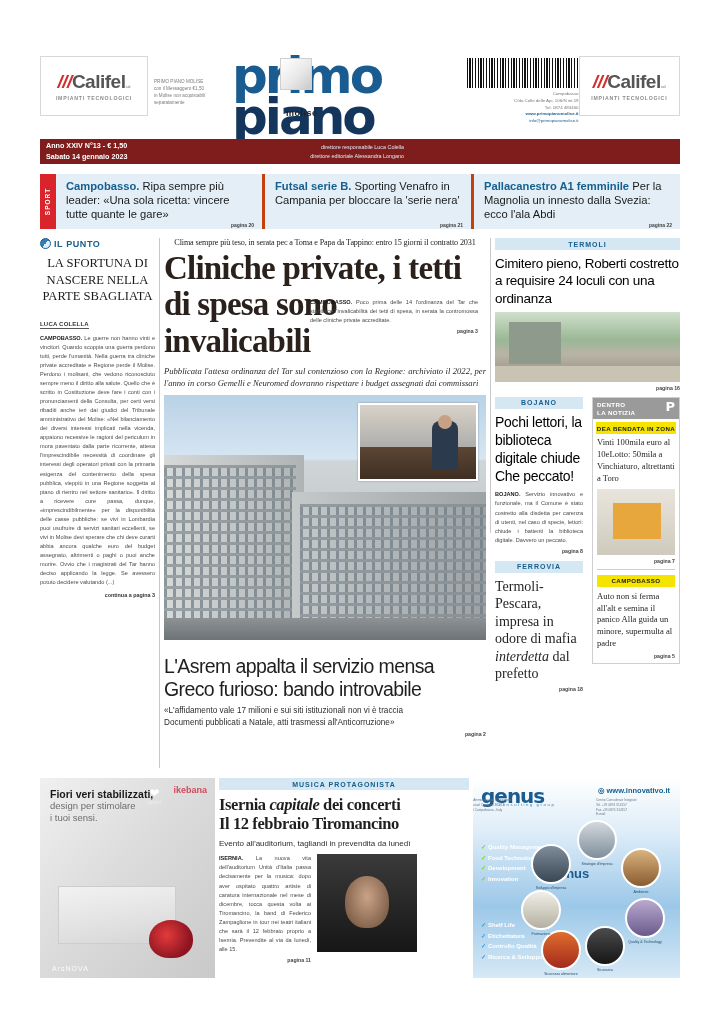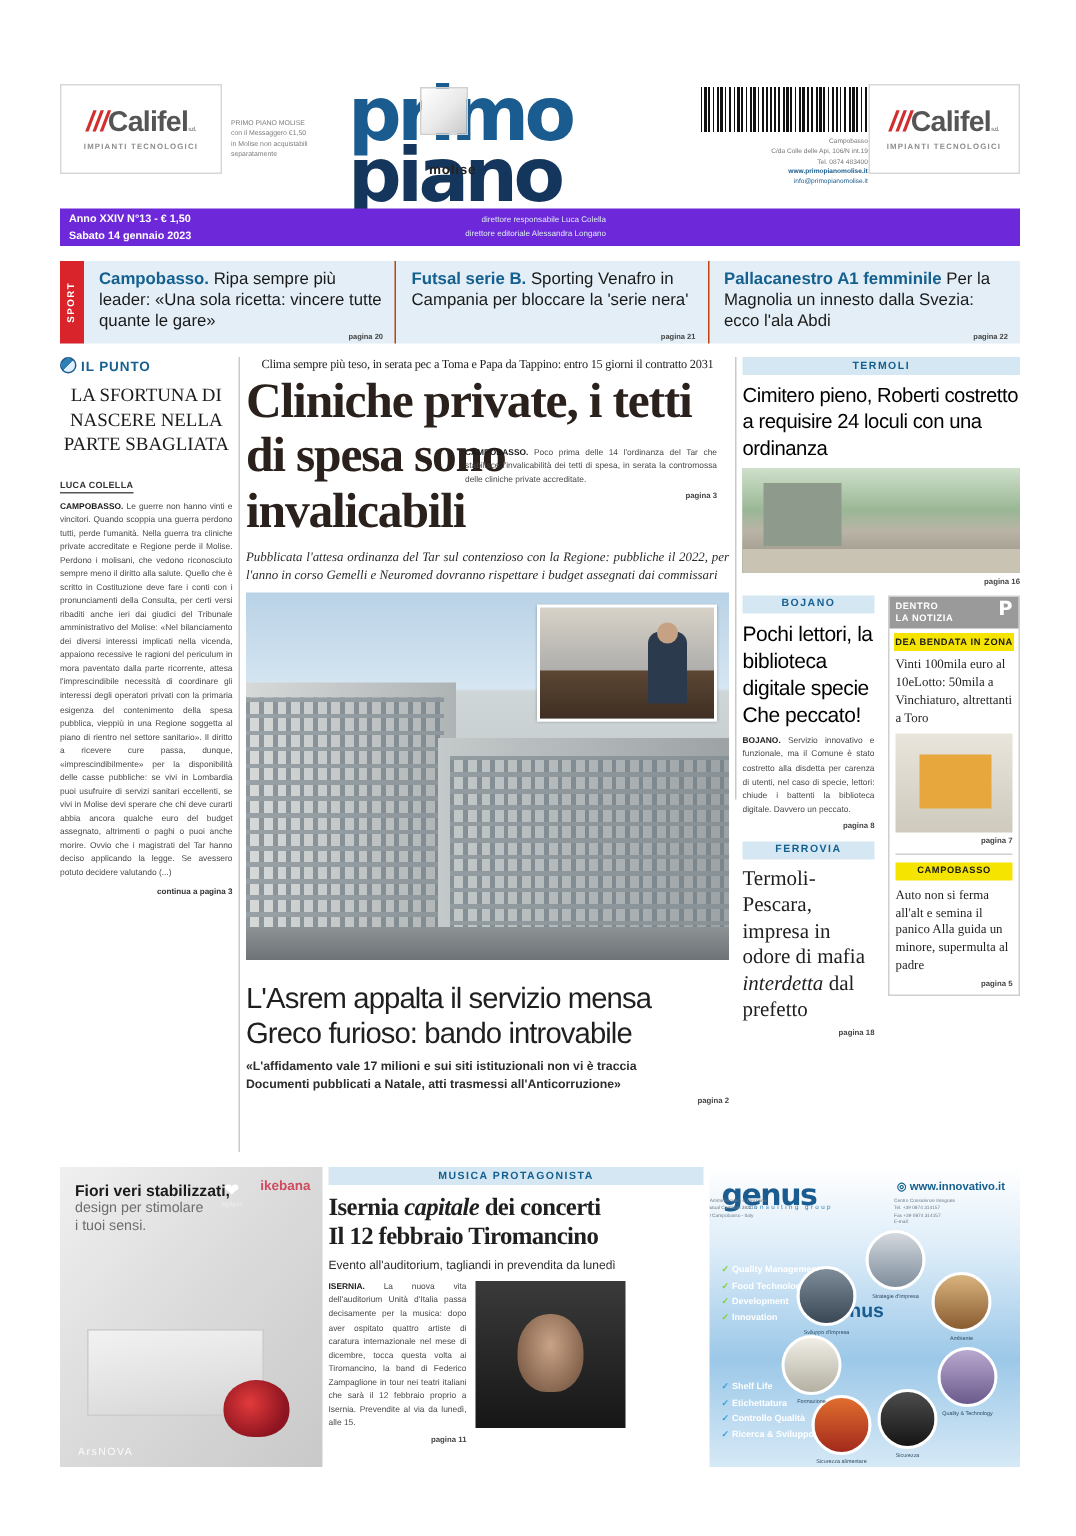--- a/index.html
+++ b/index.html
@@ -62,41 +62,41 @@
   .addr .web { color: #1a5c8f; font-weight: bold; }
 
   .advert-box-right {
     width: 108px; height: 60px; border: 1px solid #d8d8d8;
     display: flex; flex-direction: column; align-items: center; justify-content: center;
   }
 
   
   .titlebar {
     position: absolute; left: 40px; top: 139px; width: 640px; height: 25px;
-    background: #6d28d9; display: flex; align-items: center;
+    background: #7f1d1d; display: flex; align-items: center;
   }
   .issue-info {
     width: 180px; color: #fff; font-size: 7.2px; line-height: 1.45; padding-left: 6px; font-weight: bold;
   }
   .tagline { flex: 1; text-align: center; color: #fff; font-size: 16px; font-weight: bold; letter-spacing: -0.3px;
              margin-left: -28px; }
   .directors { width: 190px; text-align: right; color: #dbe9f3; font-size: 5.4px; line-height: 1.5; padding-right: 6px;}
 
   
   .sportbar {
     position: absolute; left: 40px; top: 174px; width: 640px; height: 55px;
     background: #e3eef6; display: flex; align-items: stretch;
   }
   .sport-tab {
     width: 16px; background: #d8242a; color: #fff; font-size: 6.5px; font-weight: bold;
     letter-spacing: 1px; display: flex; align-items: center; justify-content: center;
   }
   .sport-tab span { transform: rotate(-90deg); white-space: nowrap; }
   .sport-item { flex: 1; padding: 5px 8px 0 10px; position: relative; }
-  .sport-item + .sport-item { border-left: 1px solid #c2410c; }
+  .sport-item + .sport-item { border-left: 3px solid #c2410c; }
   .sport-head { font-size: 11.2px; line-height: 1.25; color: #1a1a1a; }
   .sport-head b { color: #15608f; }
   .sport-page { position: absolute; right: 8px; bottom: 1px; font-size: 5px; font-weight: bold; color: #444; }
 
   
   .cols { position: absolute; left: 40px; top: 238px; width: 640px; height: 530px; }
   .rule-v { position: absolute; top: 0; width: 1px; background: #c9c9c9; }
 
   
   .col-left { position: absolute; left: 0; top: 0; width: 115px; }
@@ -146,21 +146,21 @@
   .inset-photo {
     position: absolute; right: 8px; top: 8px; width: 120px; height: 78px;
     background: linear-gradient(to bottom,#d8d2c8,#8e9296);
     border: 2px solid #fff; box-shadow: 0 0 2px rgba(0,0,0,.3);
     overflow: hidden;
   }
   .asrem-head {
     font-family: "Liberation Sans", sans-serif; font-size: 19.5px; line-height: 1.18;
     color: #1f1f1f; letter-spacing: -0.6px; margin-bottom: 4px; margin-top: 15px;
   }
-  .asrem-sub { font-size: 8.2px; line-height: 1.4; color: #2d2d2d; font-weight: bold; }
+  .asrem-sub { font-size: 8.2px; line-height: 1.4; color: #2d2d2d; }
   .pageref { font-size: 5.2px; font-weight: bold; color: #444; text-align: right; margin-top: 3px; }
 
   
   .col-right { position: absolute; left: 455px; top: 0; width: 185px; }
   .sect-label {
     background: #d5e7f2; color: #15608f; font-size: 7px; font-weight: bold;
     letter-spacing: 1px; text-align: center; padding: 2.5px 0; margin-bottom: 5px;
   }
   .rt-head { font-size: 13.5px; line-height: 1.28; color: #000000; letter-spacing: -0.3px; }
   .rt-head-serif { font-family: "Liberation Serif", serif; font-size: 14px; line-height: 1.25; color: #1f1f1f; }
@@ -332,21 +332,21 @@
       <div class="bodytext"><b>CAMPOBASSO.</b><span> Le guerre non hanno vinti e vincitori. Quando scoppia una guerra perdono tutti, perde l'umanità. Nella guerra tra cliniche private accreditate e Regione perde il Molise. Perdono i molisani, che vedono riconosciuto sempre meno il diritto alla salute. Quello che è scritto in Costituzione deve fare i conti con i pronunciamenti della Consulta, per certi versi ribaditi anche ieri dai giudici del Tribunale amministrativo del Molise: «Nel bilanciamento dei diversi interessi implicati nella vicenda, appaiono recessive le ragioni del periculum in mora paventato dalla parte ricorrente, attesa l'imprescindibile necessità di coordinare gli interessi degli operatori privati con la primaria esigenza del contenimento della spesa pubblica, vieppiù in una Regione soggetta al piano di rientro nel settore sanitario». Il diritto a ricevere cure passa, dunque, «imprescindibilmente» per la disponibilità delle casse pubbliche: se vivi in Lombardia puoi usufruire di servizi sanitari eccellenti, se vivi in Molise devi sperare che chi deve curarti abbia ancora qualche euro del budget assegnato, altrimenti o paghi o puoi anche morire. Ovvio che i magistrati del Tar hanno deciso applicando la legge. Se avessero potuto decidere valutando (...)</span></div>
       <div class="continua">continua a pagina 3</div>
     </div>
 
     <div class="col-center">
       <div class="kicker">Clima sempre più teso, in serata pec a Toma e Papa da Tappino: entro 15 giorni il contratto 2031</div>
       <div class="mainhead">
         <div>Cliniche private, i tetti</div>
         <div>di spesa sono invalicabili</div>
       </div>
-      <div class="subhead">Pubblicata l'attesa ordinanza del Tar sul contenzioso con la Regione: pubbliche il 2022, per l'anno in corso Gemelli e Neuromed dovranno rispettare i budget assegnati dai commissari</div>
+      <div class="subhead">Pubblicata l'attesa ordinanza del Tar sul contenzioso con la Regione: archiviato il 2022, per l'anno in corso Gemelli e Neuromed dovranno rispettare i budget assegnati dai commissari</div>
 
       <div class="photo-main">
         <div class="bld" style="left:-10px; bottom:0; width:150px; height:185px;"></div>
         <div class="bld-win" style="left:0; bottom:10px; width:132px; height:165px;"></div>
         <div class="bld" style="left:128px; bottom:0; width:210px; height:148px; background:linear-gradient(to right,#c4c9ca,#9aa0a2);"></div>
         <div class="bld-win" style="left:136px; bottom:8px; width:196px; height:128px;"></div>
         <div class="bld" style="left:0; bottom:0; width:322px; height:22px; background:linear-gradient(to bottom,#8d9295,#6d7376);"></div>
         <div class="inset-photo">
           <div style="position:absolute;left:0;top:42px;width:120px;height:36px;background:linear-gradient(to bottom,#5c4634,#3b2c20);"></div>
           <div style="position:absolute;left:72px;top:16px;width:26px;height:48px;background:#2b3a4c;border-radius:8px 8px 0 0;"></div>
@@ -381,21 +381,21 @@
 
       <div style="position:absolute; left:-185px; top:60px; width:168px;">
         <div class="bodytext"><b>CAMPOBASSO.</b><span> Poco prima delle 14 l'ordinanza del Tar che stabilisce l'invalicabilità dei tetti di spesa, in serata la contromossa delle cliniche private accreditate.</span></div>
         <div class="pageref">pagina 3</div>
       </div>
 
       <div class="colsplit">
 
         <div class="cs-a">
           <div class="sect-label">BOJANO</div>
-          <div class="rt-head" style="font-size:14px;">Pochi lettori, la biblioteca digitale specie Che peccato!</div>
+          <div class="rt-head" style="font-size:14px;">Pochi lettori, la biblioteca digitale chiude Che peccato!</div>
           <div class="bodytext" style="margin-top:5px;"><b>BOJANO.</b><span> Servizio innovativo e funzionale, ma il Comune è stato costretto alla disdetta per carenza di utenti, nel caso di specie, lettori: chiude i battenti la biblioteca digitale. Davvero un peccato.</span></div>
           <div class="pageref">pagina 8</div>
 
           <div class="sect-label" style="margin-top:7px;">FERROVIA</div>
           <div class="rt-head-serif"><span>Termoli-Pescara, impresa in odore di mafia </span><em>interdetta</em><span> dal prefetto</span></div>
           <div class="pageref">pagina 18</div>
         </div>
 
         <div class="cs-b">
           <div class="dentro-box">

